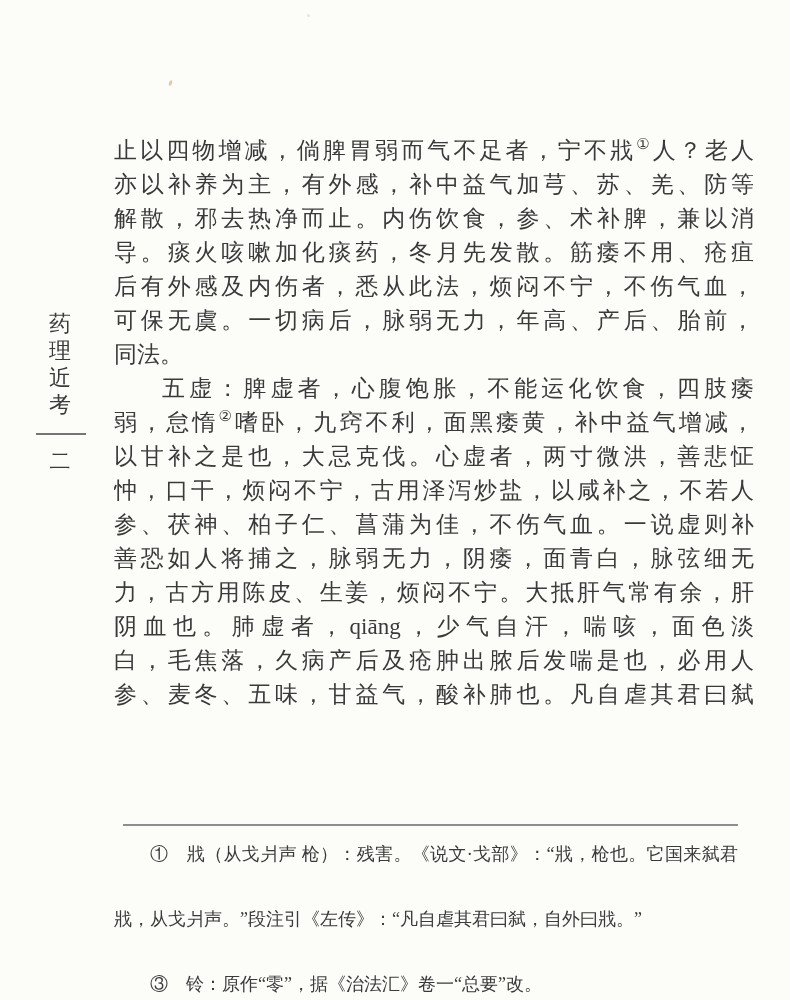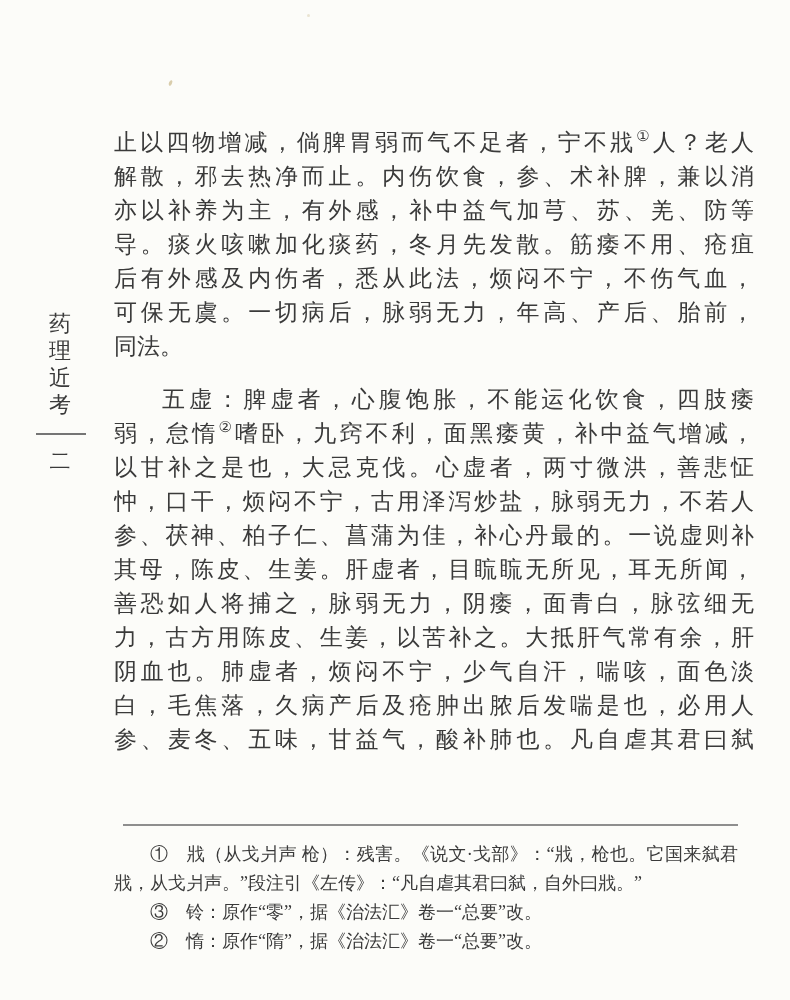--- a/index.html
+++ b/index.html
@@ -13,39 +13,39 @@
     overflow:hidden;
   }
 
   
   .side-title { position:absolute; left:34px; top:310px; width:52px; text-align:center; }
   .side-title span { display:block; font-size:22px; line-height:27px; color:var(--ink,#3a3a3a); }
   .side-divider { position:absolute; left:36px; top:433px; width:50px; height:2px; background:var(--divider,#757575); }
   .side-page-num { position:absolute; left:34px; top:449px; width:52px; text-align:center; font-size:21px; line-height:24px; }
 
   
-  .main-text { position:absolute; left:114px; top:126px; width:640px;font-family:Liberation Serif, serif; }
+  .main-text { position:absolute; left:114px; top:134px; width:640px;font-family:Liberation Serif, serif; }
   .m-line {
     height:34px; line-height:34px; font-size:23px;
     text-align:justify; text-align-last:justify;
     overflow:hidden;
   }
   .m-line.nofill { text-align-last:left; }
-  .m-line.indent { padding-left:48px;margin-top:19px; }
+  .m-line.indent { padding-left:48px; }
   .fn-ref { font-size:15px; vertical-align:super; line-height:0; }
 
   
   .fn-separator { position:absolute; left:123px; top:824px; width:615px; height:2px; background:var(--rule,#8e8e8e); }
   .footnotes { position:absolute; left:114px; top:840px; width:624px; }
   .fn-line {
     height:29px; line-height:29px; font-size:18px;
     text-align:justify; text-align-last:justify;
     overflow:hidden;
   }
-  .fn-line.nofill { text-align-last:left; }
+  .fn-line.nofill { text-align-last:left;margin-top:36px; }
   .fn-line.indent { padding-left:36px; }
 
   
   .speck { position:absolute; border-radius:50%; background:#cfc199; }
   .s1 { left:169px; top:80px; width:3px; height:6px; transform:rotate(25deg); opacity:.8; }
   .s2 { left:307px; top:14px; width:3px; height:3px; opacity:.4; }
 </style>
 </head>
 <body>
 
@@ -55,35 +55,34 @@
     <span>药</span>
     <span>理</span>
     <span>近</span>
     <span>考</span>
   </div>
   <div class="side-divider"></div>
   <div class="side-page-num">二</div>
 
   <div class="main-text">
       <div class="m-line">止以四物增减，倘脾胃弱而气不足者，宁不戕<span class="fn-ref">①</span>人？老人</div>
+      <div class="m-line">亦以补养为主，有外感，补中益气加芎、苏、羌、防等</div>
       <div class="m-line">解散，邪去热净而止。内伤饮食，参、术补脾，兼以消</div>
-      <div class="m-line">亦以补养为主，有外感，补中益气加芎、苏、羌、防等</div>
       <div class="m-line">导。痰火咳嗽加化痰药，冬月先发散。筋痿不用、疮疽</div>
       <div class="m-line">后有外感及内伤者，悉从此法，烦闷不宁，不伤气血，</div>
       <div class="m-line">可保无虞。一切病后，脉弱无力，年高、产后、胎前，</div>
       <div class="m-line nofill">同法。</div>
       <div class="m-line indent">五虚：脾虚者，心腹饱胀，不能运化饮食，四肢痿</div>
       <div class="m-line">弱，怠惰<span class="fn-ref">②</span>嗜卧，九窍不利，面黑痿黄，补中益气增减，</div>
       <div class="m-line">以甘补之是也，大忌克伐。心虚者，两寸微洪，善悲怔</div>
-      <div class="m-line">忡，口干，烦闷不宁，古用泽泻炒盐，脉弱无力，不若人</div>
-      <div class="m-line">参、茯神、柏子仁、菖蒲为佳，补心丹最的。一说虚则补</div>
-      <div class="m-line">其母，陈皮、生姜。肝虚者，目䀮䀮无所见，耳无所闻，</div>
+      <div class="m-line">忡，口干，烦闷不宁，古用泽泻炒盐，以咸补之，不若人</div>
+      <div class="m-line">参、茯神、柏子仁、菖蒲为佳，不伤气血。一说虚则补</div>
       <div class="m-line">善恐如人将捕之，脉弱无力，阴痿，面青白，脉弦细无</div>
-      <div class="m-line">力，古方用陈皮、生姜，以苦补之。大抵肝气常有余，肝</div>
-      <div class="m-line">阴血也。肺虚者，烦闷不宁，少气自汗，喘咳，面色淡</div>
+      <div class="m-line">力，古方用陈皮、生姜，烦闷不宁。大抵肝气常有余，肝</div>
+      <div class="m-line">阴血也。肺虚者，qiāng，少气自汗，喘咳，面色淡</div>
       <div class="m-line">白，毛焦落，久病产后及疮肿出脓后发喘是也，必用人</div>
       <div class="m-line">参、麦冬、五味，甘益气，酸补肺也。凡自虐其君曰弑</div>
     </div>
 
   <div class="fn-separator"></div>
 
   <div class="footnotes">
       <div class="fn-line indent">①　戕（从戈爿声 枪）：残害。《说文·戈部》：“戕，枪也。它国来弑君曰</div>
       <div class="fn-line nofill">戕，从戈爿声。”段注引《左传》：“凡自虐其君曰弑，自外曰戕。”</div>
       <div class="fn-line indent nofill">③　铃：原作“零”，据《治法汇》卷一“总要”改。</div>

